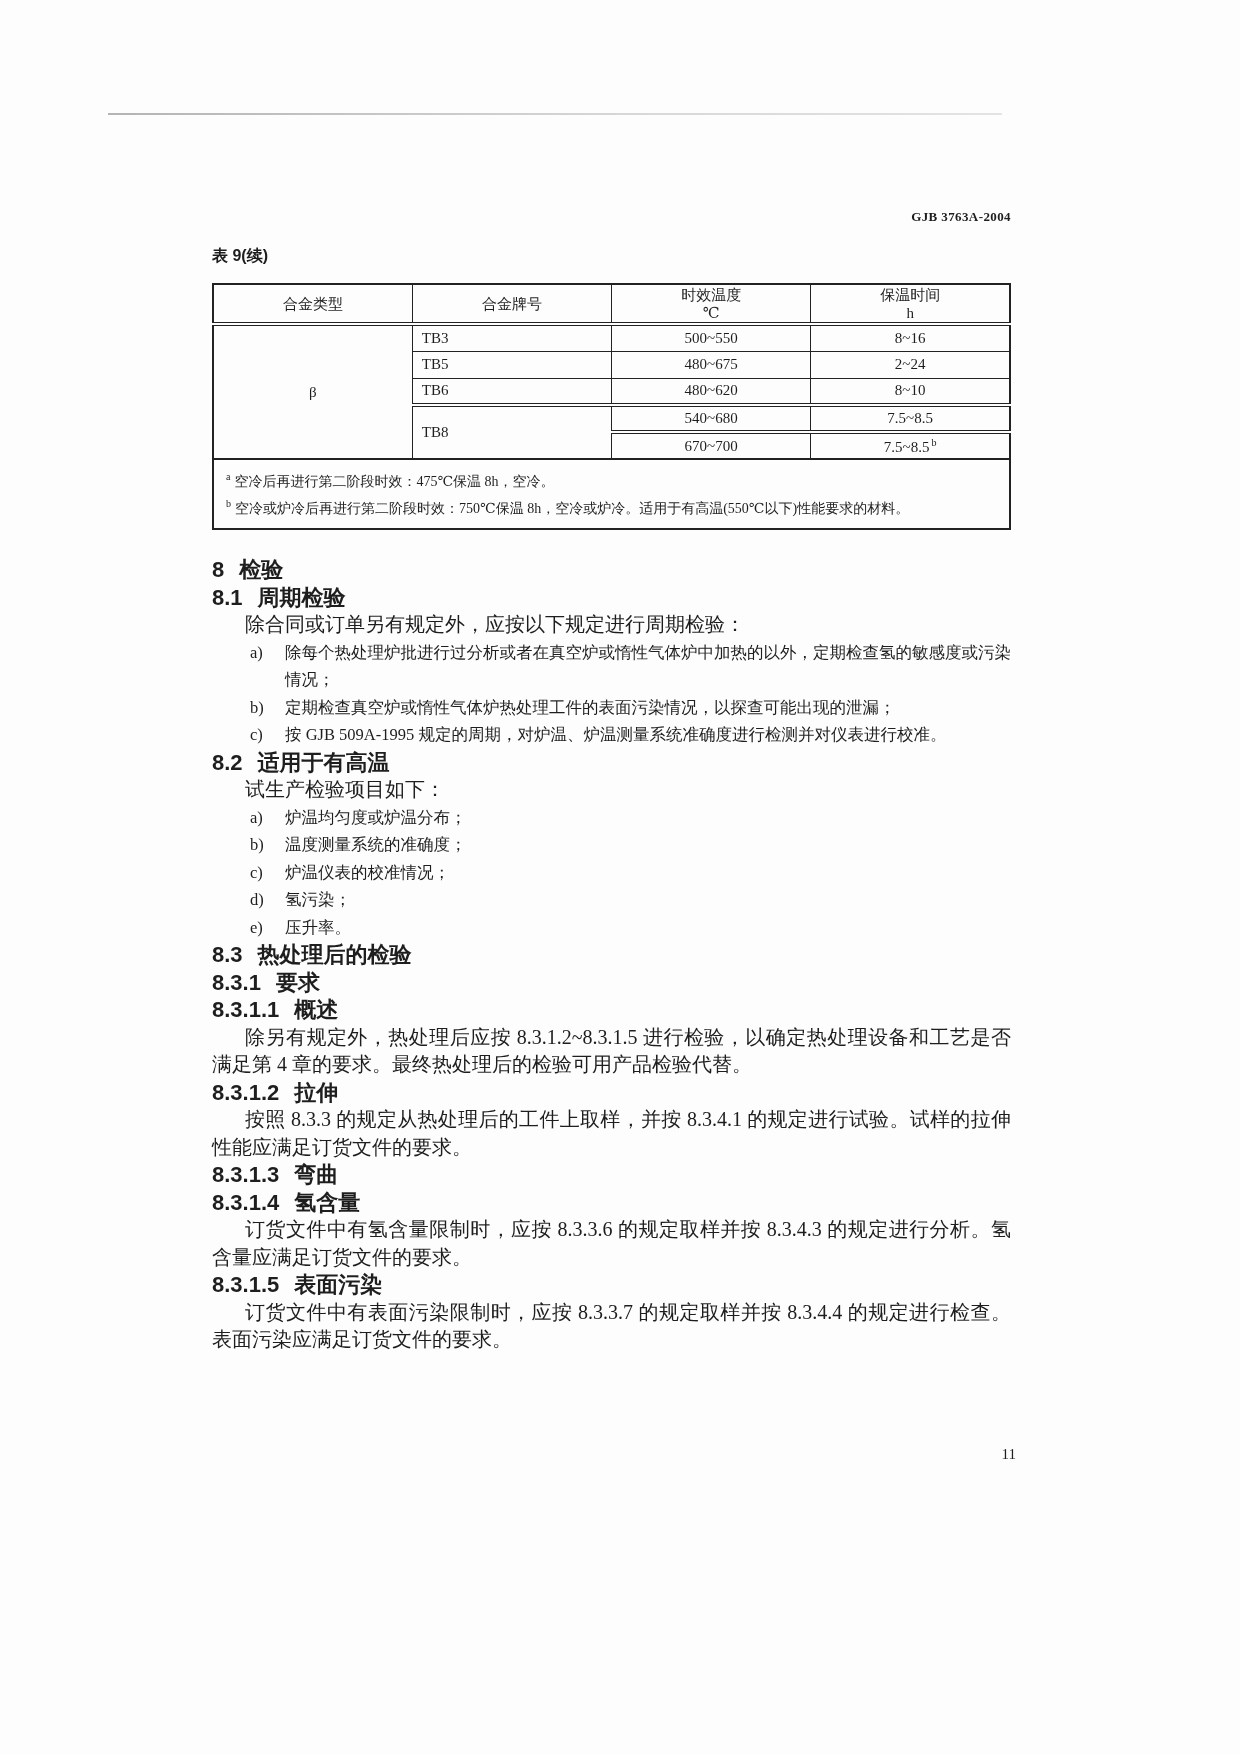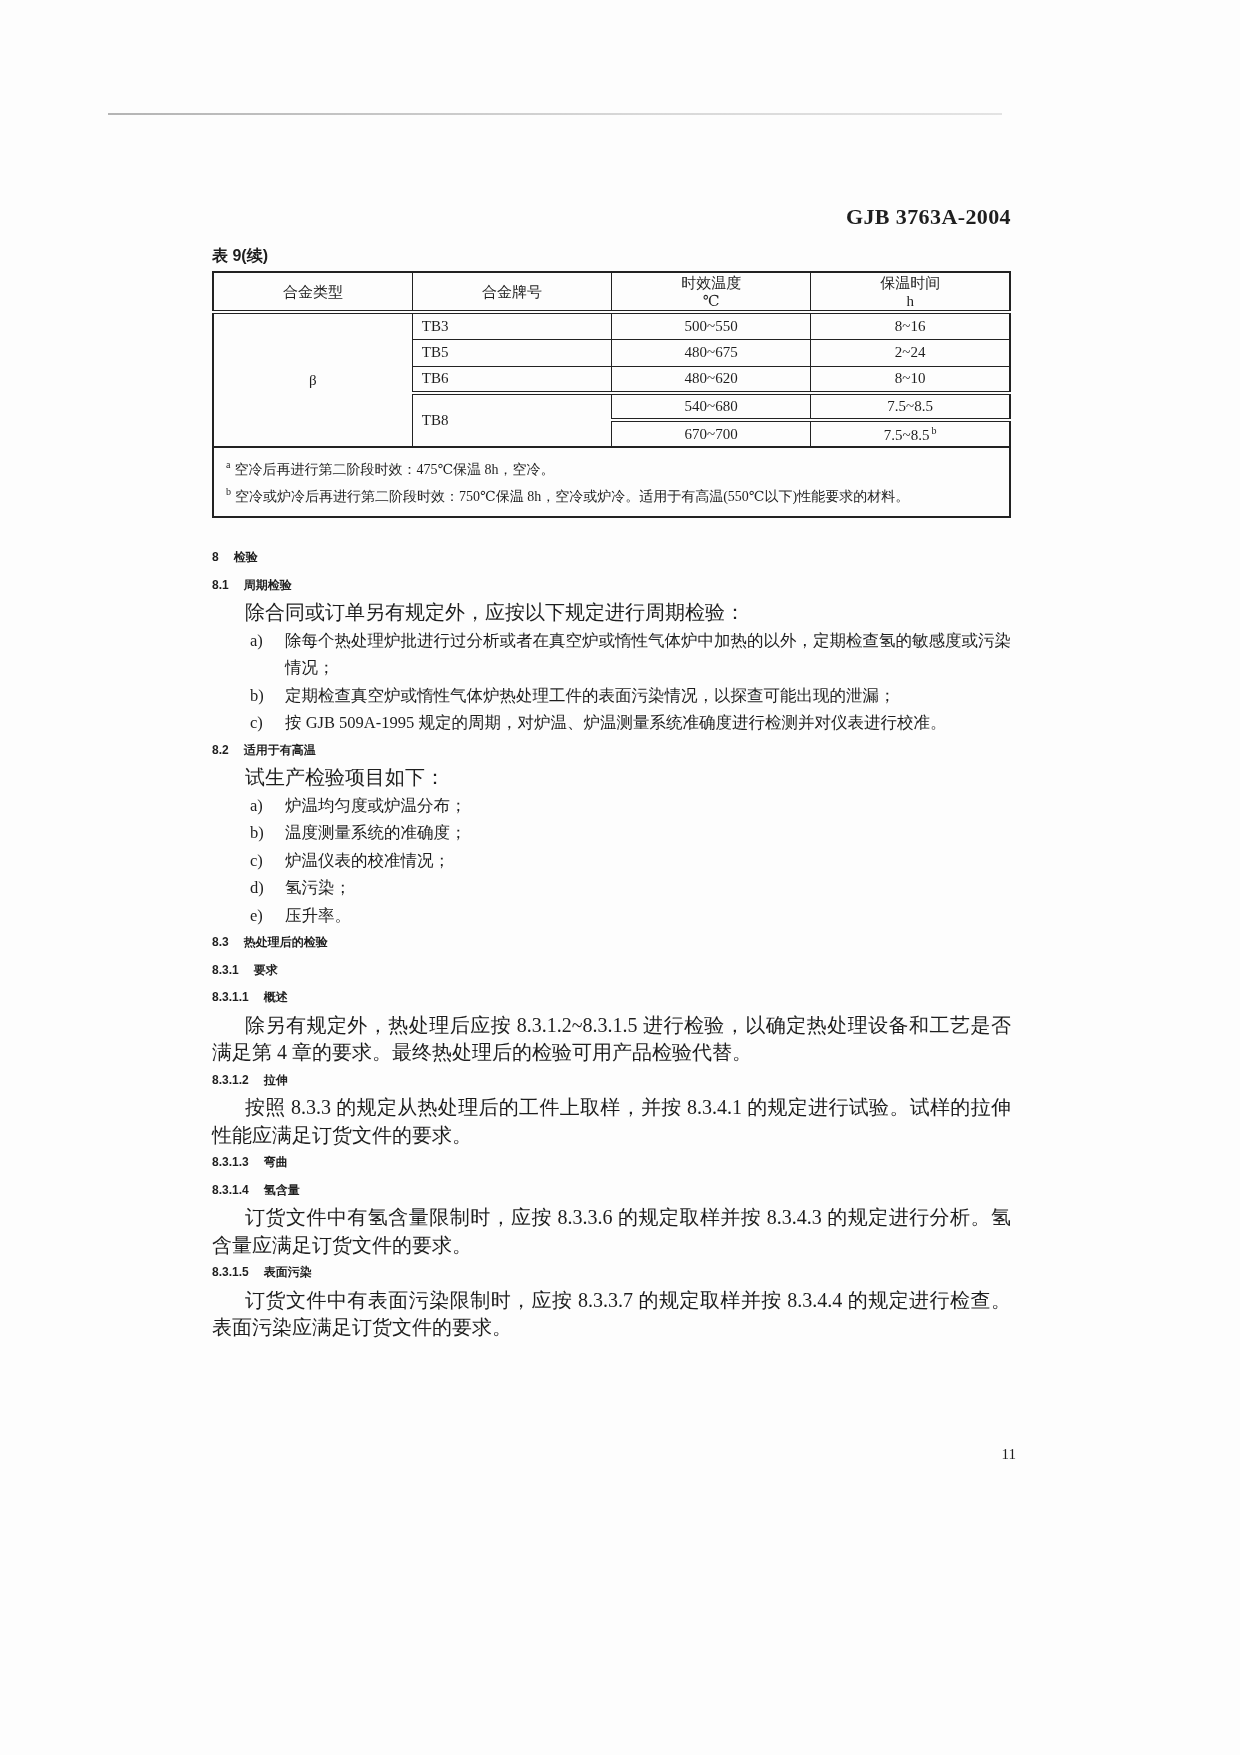--- a/index.html
+++ b/index.html
@@ -12,49 +12,49 @@
   .page { position:absolute; inset:0; background:#fdfdfd; overflow:hidden; }
 
   .scan-artifact {
     position:absolute; top:113px; left:108px; width:894px; height:2px;
     background:linear-gradient(to right,#b4b4b4,#d8d8d8 60%,#e3e3e3);
   }
 
   .content { position:absolute; left:212px; top:204px; width:799px; }
 
   .doc-number {
-    text-align:right; font-weight:bold; font-size:22px;
+    text-align:right; font-weight:bold; font-size:13px;
     letter-spacing:0.4px; line-height:26px;
   }
 
   .table-title {
     margin-top:16px;
     font-family:"Liberation Sans","DejaVu Sans",sans-serif;
     font-weight:bold; font-size:16px; line-height:20px;
   }
 
-  table.t9 { width:100%; border-collapse:collapse; table-layout:fixed; margin-top:5px; border:2px solid #222; }
+  table.t9 { width:100%; border-collapse:collapse; table-layout:fixed; margin-top:17px; border:2px solid #222; }
   .t9 th, .t9 td { border:1px solid #222; font-size:15px; font-weight:normal; }
   .t9 thead th { height:40px; vertical-align:middle; text-align:center; line-height:18px; border-bottom:4px double #222; }
   .t9 td { height:27px; text-align:center; vertical-align:middle; }
   .t9 td.grade { text-align:left; padding-left:9px; }
   .t9 td.dsep { border-top:4px double #222; }
   .tsup { font-size:10px; vertical-align:super; margin-left:2px; }
 
   .t9 td.fnotes {
     border-top:2.5px solid #222; height:auto; text-align:left;
     padding:6px 14px 9px 12px; font-size:14px;
   }
   .fn { padding-left:15px; text-indent:-15px; line-height:22px; text-align:justify; }
   .fn sup { font-size:10px; vertical-align:super; margin-right:4px; }
 
   .sections { margin-top:26px; }
   .sec-h {
     font-family:"Liberation Sans","DejaVu Sans",sans-serif;
-    font-weight:bold; font-size:12px; line-height:27.5px;
+    font-weight:bold; font-size:22px; line-height:27.5px;
   }
   .sec-h .num { margin-right:15px; }
   .para { font-size:20px; line-height:27.5px; text-align:justify; text-indent:33px; }
   .li { position:relative; padding-left:73px; font-size:16.5px; line-height:27.5px; text-align:justify; }
   .li .lbl { position:absolute; left:38px; top:0; }
 
   .pagenum { position:absolute; top:1444px; right:224px; font-size:15px; line-height:20px; }
 </style>
 </head>
 <body>

